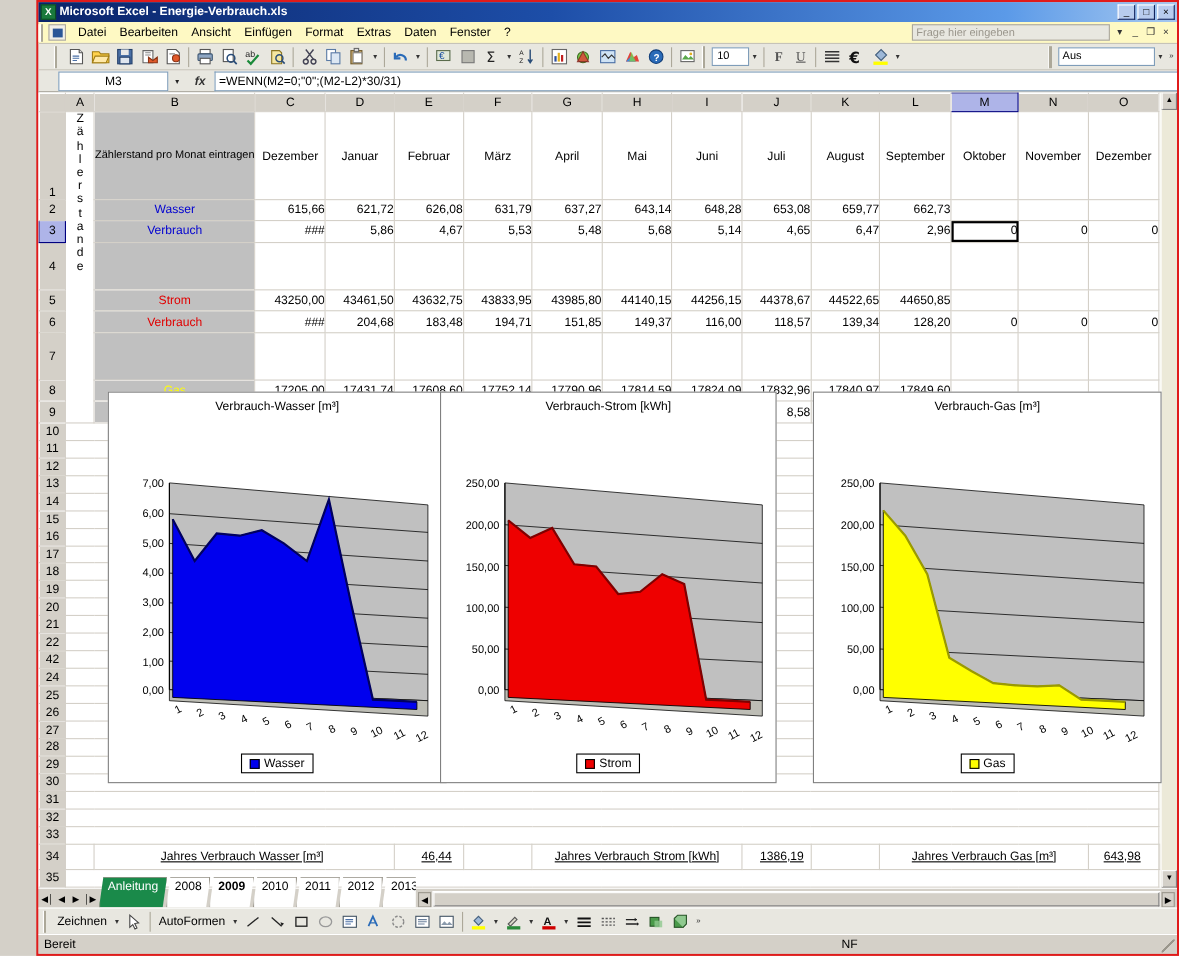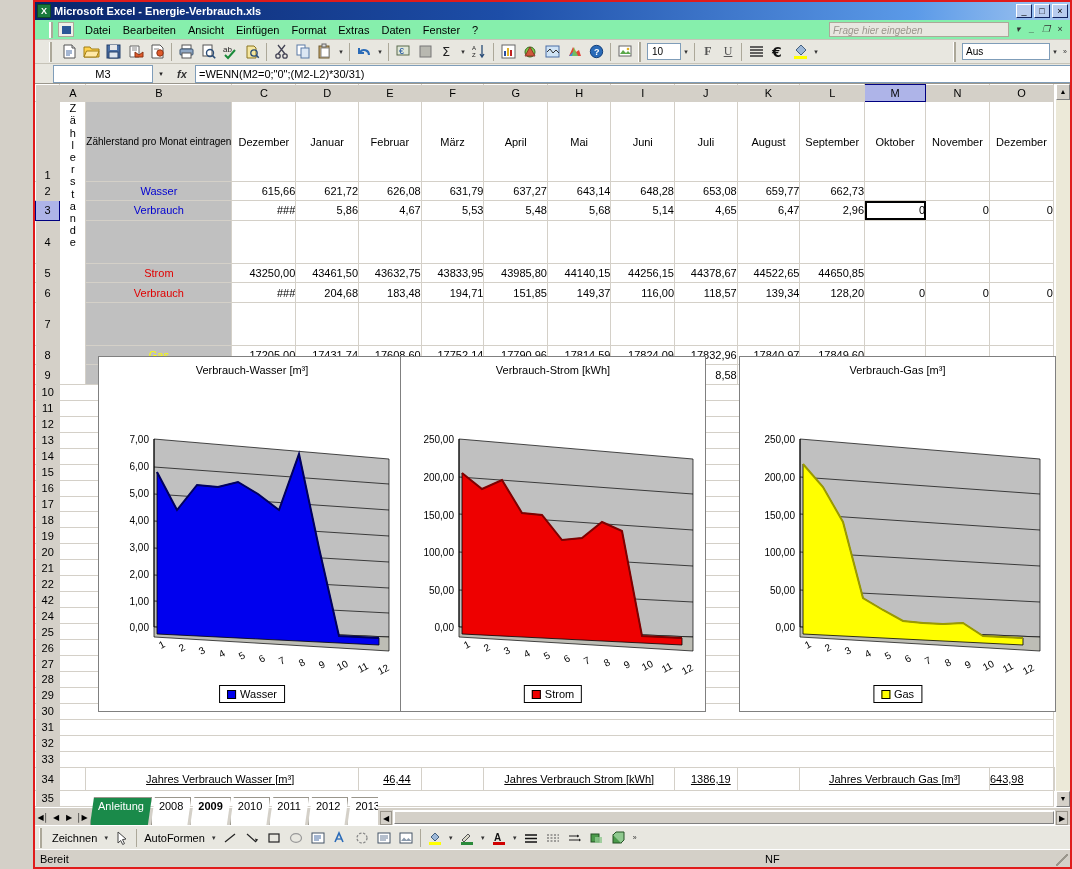--- a/index.html
+++ b/index.html
@@ -30,31 +30,31 @@
     font-weight:bold;text-align:center;line-height:12px;font-family:"Liberation Sans",sans-serif;}
   .tb-title{font-size:11px;font-weight:bold;flex:1;white-space:nowrap;overflow:hidden;}
   .tb-btns{display:flex;gap:2px;}
   .tb-btn{
     width:16px;height:14px;background:#b8ccee;border:1px solid #fff;
     border-right-color:#11235e;border-bottom-color:#11235e;
     color:#000;font-size:9px;line-height:12px;text-align:center;font-family:"Liberation Sans",sans-serif;
   }
   
   .menubar{
-    height:20px;flex:0 0 20px;background:#86efac;display:flex;align-items:center;
-    border-bottom:1px solid #c6c3b8;padding-left:14px;
+    height:20px;flex:0 0 20px;background:#fef9c3;display:flex;align-items:center;
+    border-bottom:1px solid #c6c3b8;padding-left:0;
   }
   .menu-grip{width:7px;height:16px;background:linear-gradient(to right,#fff 0 1px,#aca899 1px 3px,transparent 3px);
     border-left:1px solid #fff;margin-right:2px;}
   .mb-appicon{width:16px;height:15px;background:#f0efe8;border:1px solid #aca899;margin-right:5px;
     position:relative;}
   .mb-appicon:after{content:"";position:absolute;left:3px;top:3px;width:9px;height:8px;
     background:#2b5797;}
   .menu-item{padding:2px 6px;font-size:11px;color:#000;white-space:nowrap;cursor:default;}
-  .menubar-right{margin-left:auto;display:flex;align-items:center;gap:0;padding-right:3px;font-style:italic;}
+  .menubar-right{margin-left:auto;display:flex;align-items:center;gap:0;padding-right:3px;}
   .askbox{
     width:180px;height:15px;border:1px solid #aca899;background:#e8e7e0;color:#9a968c;
     font-size:10px;padding:1px 3px;line-height:13px;margin-right:2px;
   }
   .mini-btn{width:14px;height:14px;font-size:9px;line-height:13px;text-align:center;color:#333;}
   
   .toolbar{
     height:24px;flex:0 0 24px;background:#e8e7e0;display:flex;align-items:center;
     border-bottom:1px solid #c6c3b8;padding-left:12px;
   }
@@ -742,21 +742,21 @@
         <tr style="height:20px">
           <th class="rowhdr">34</th>
           <td class="cell"></td>
           <td class="cell bigbold" colspan="3" style="text-align:center;padding-right:4px">Jahres Verbrauch Wasser [m³]</td>
           <td class="cell bigbold" style="text-align:right;padding-right:10px">46,44</td>
           <td class="cell"></td>
           <td class="cell bigbold" colspan="3" style="text-align:center">Jahres Verbrauch Strom [kWh]</td>
           <td class="cell bigbold" style="text-align:right;padding-right:6px">1386,19</td>
           <td class="cell"></td>
           <td class="cell bigbold" colspan="3" style="text-align:center">Jahres Verbrauch Gas [m³]</td>
-          <td class="cell bigbold" style="text-align:left;padding-right:0">643,98</td>
+          <td class="cell bigbold" style="text-align:right;padding-right:16px">643,98</td>
           <td class="cell"></td>
         </tr>
         <tr style="height:14px">
               <th class="rowhdr">35</th>
               <td colspan="15" class="cell"></td>
             </tr>
       </tbody>
         </table>
 
       <div style="flex:1;background:#fff"></div>

